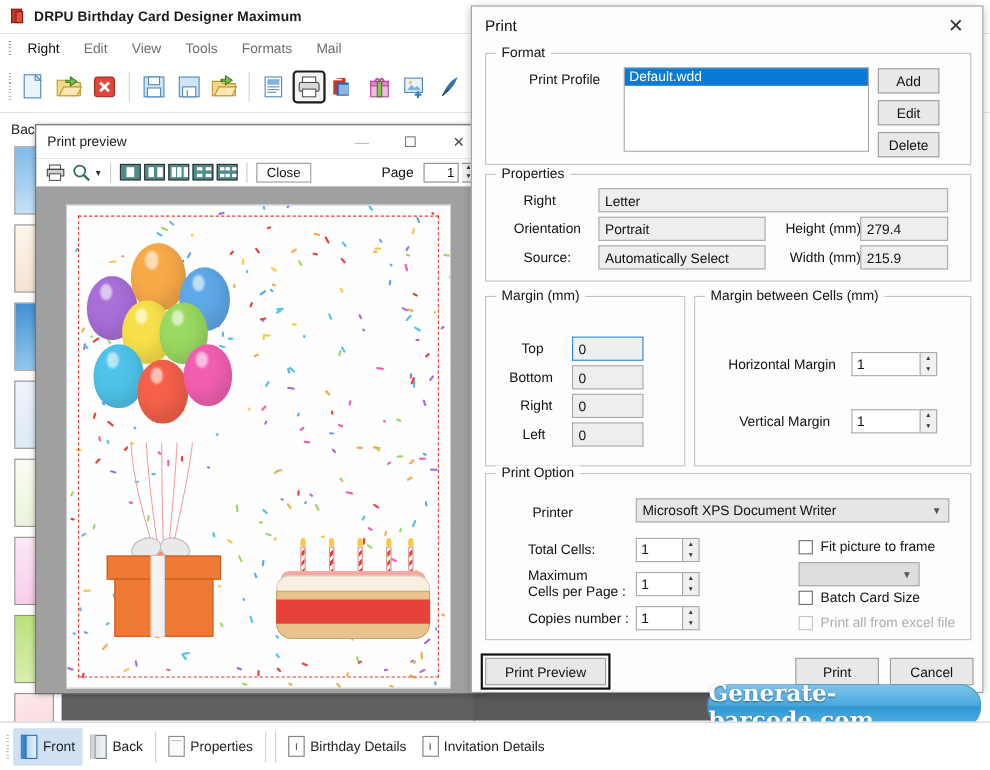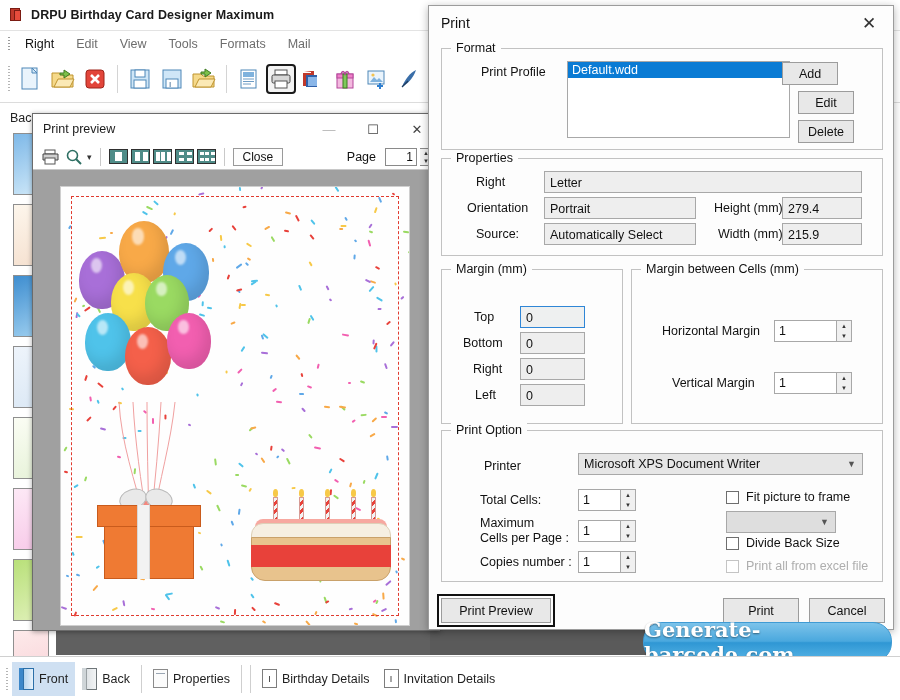--- a/index.html
+++ b/index.html
@@ -746,21 +746,21 @@
       <span class="pd-title-text">Print</span>
       <span class="pd-close">✕</span>
     </div>
 
     <div class="group" style="left:12px; top:42px; width:442px; height:102px;">
       <span class="glabel">Format</span>
       <span class="lbl" style="position:absolute; left:39px; top:16px;">Print Profile</span>
       <div class="listbox" style="position:absolute; left:125px; top:12px; width:223px; height:77px;">
         <div class="sel">Default.wdd</div>
       </div>
-      <div class="btn" style="position:absolute; left:340px; top:13px; width:56px; height:23px;">Add</div>
+      <div class="btn" style="position:absolute; left:356px; top:13px; width:56px; height:23px;">Add</div>
       <div class="btn" style="position:absolute; left:356px; top:42px; width:56px; height:23px;">Edit</div>
       <div class="btn" style="position:absolute; left:356px; top:71px; width:56px; height:23px;">Delete</div>
     </div>
 
     <div class="group" style="left:12px; top:152px; width:442px; height:98px;">
       <span class="glabel">Properties</span>
       <span class="lbl" style="position:absolute; left:34px; top:16px;">Right</span>
       <div class="tb-ro" style="position:absolute; left:102px; top:12px; width:318px;">Letter</div>
 
       <span class="lbl" style="position:absolute; left:25px; top:42px;">Orientation</span>
@@ -846,21 +846,21 @@
       <div class="chk" style="position:absolute; left:284px; top:59px;">
         <span class="box"></span>
         <span>Fit picture to frame</span>
       </div>
       <div class="combo disabled" style="position:absolute; left:284px; top:80px; width:110px;">
         <span></span>
         <span class="caret">▼</span>
       </div>
       <div class="chk" style="position:absolute; left:284px; top:105px;">
         <span class="box"></span>
-        <span>Divide Back Size</span>
+        <span>Batch Card Size</span>
       </div>
       <div class="chk disabled" style="position:absolute; left:284px; top:128px;">
         <span class="box"></span>
         <span>Print all from excel file</span>
       </div>
     </div>
 
     <div class="btn default-focus" style="position:absolute; left:12px; top:592px; width:110px; height:25px; background:#e8e8e8;">Print Preview</div>
     <div class="btn" style="position:absolute; left:294px; top:592px; width:76px; height:25px;">Print</div>
     <div class="btn" style="position:absolute; left:380px; top:592px; width:76px; height:25px;">Cancel</div>

